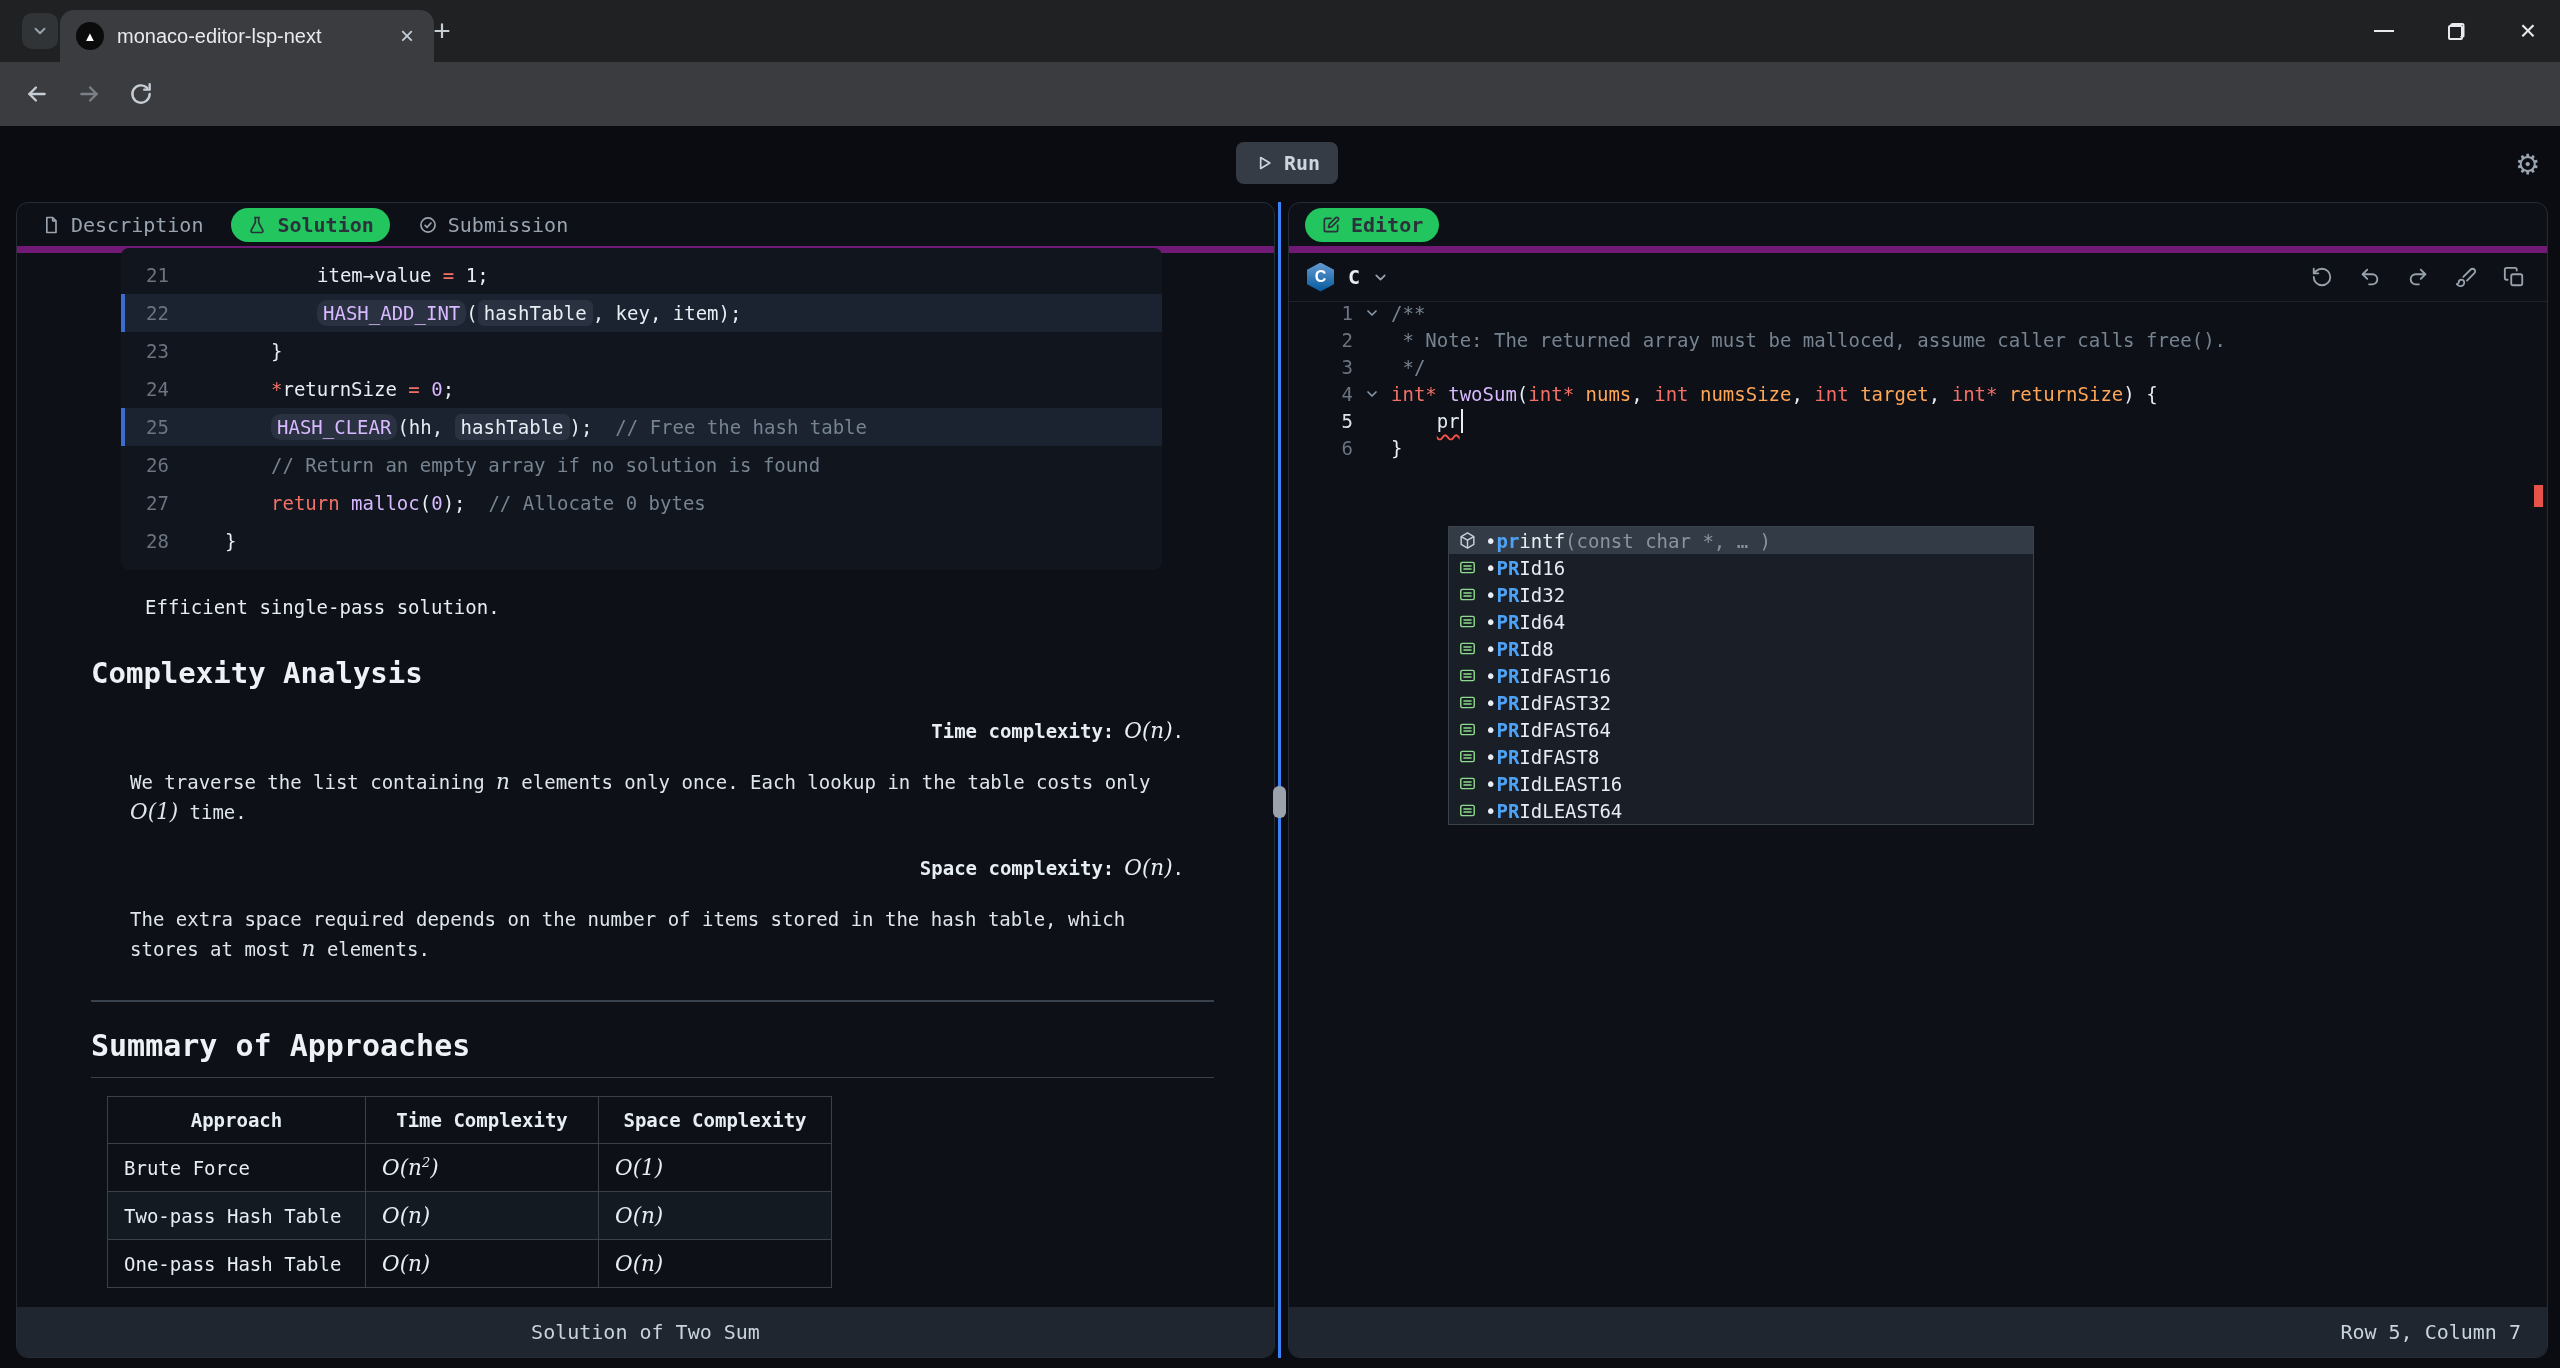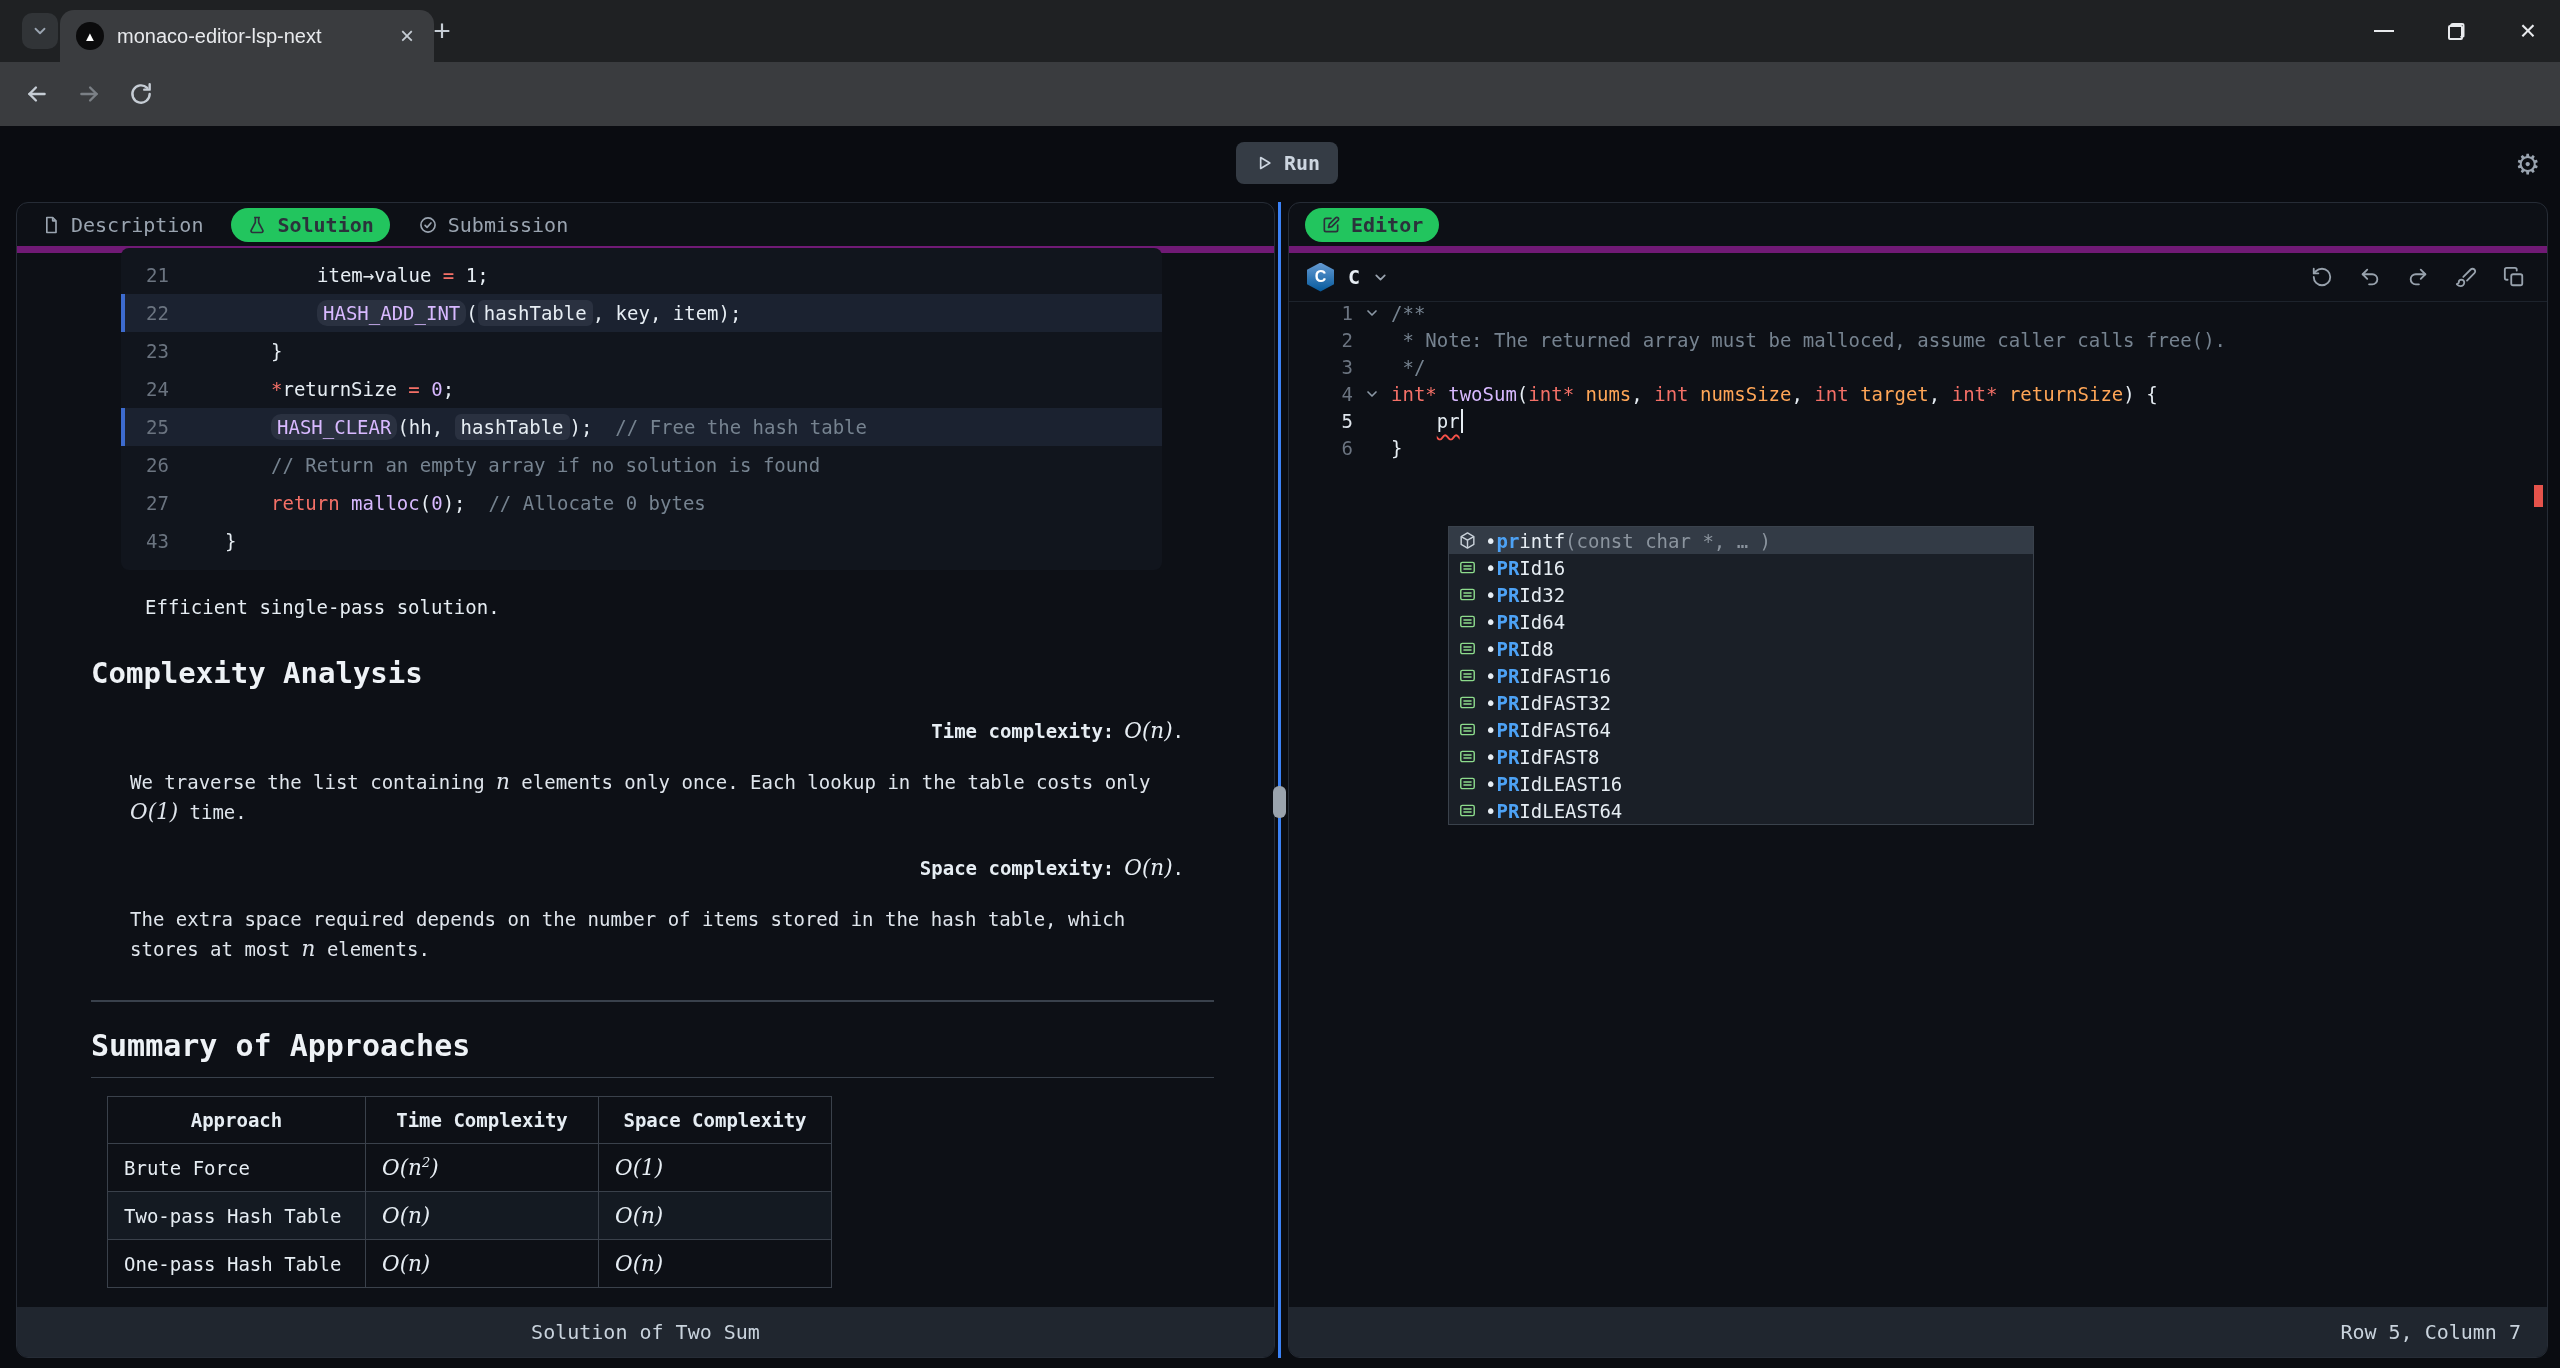--- a/index.html
+++ b/index.html
@@ -270,21 +270,21 @@
             </div>
             <div class="crow">
               <span class="ln">26</span>
               <span class="lc" style="padding-left: 46px;"><span class="tk-c">// Return an empty array if no solution is found</span></span>
             </div>
             <div class="crow">
               <span class="ln">27</span>
               <span class="lc" style="padding-left: 46px;"><span class="tk-r">return</span><span class="tk-p"> </span><span class="tk-pu">malloc</span><span class="tk-p">(</span><span class="tk-pu">0</span><span class="tk-p">);</span><span class="tk-p">  </span><span class="tk-c">// Allocate 0 bytes</span></span>
             </div>
             <div class="crow">
-              <span class="ln">43</span>
+              <span class="ln">28</span>
               <span class="lc"><span class="tk-p">}</span></span>
             </div>
           </div>
         <div class="note">Efficient single-pass solution.</div>
         <div class="h2">Complexity Analysis</div>
         <div class="mline">
           <span class="b">Time complexity:</span><span class="math-slot"><span class="math">O(n)</span></span><span>.</span>
         </div>
         <div class="para">We traverse the list containing <span class="math">n</span> elements only once. Each lookup in the table costs only <span class="math">O(1)</span> time.</div>
         <div class="mline">

